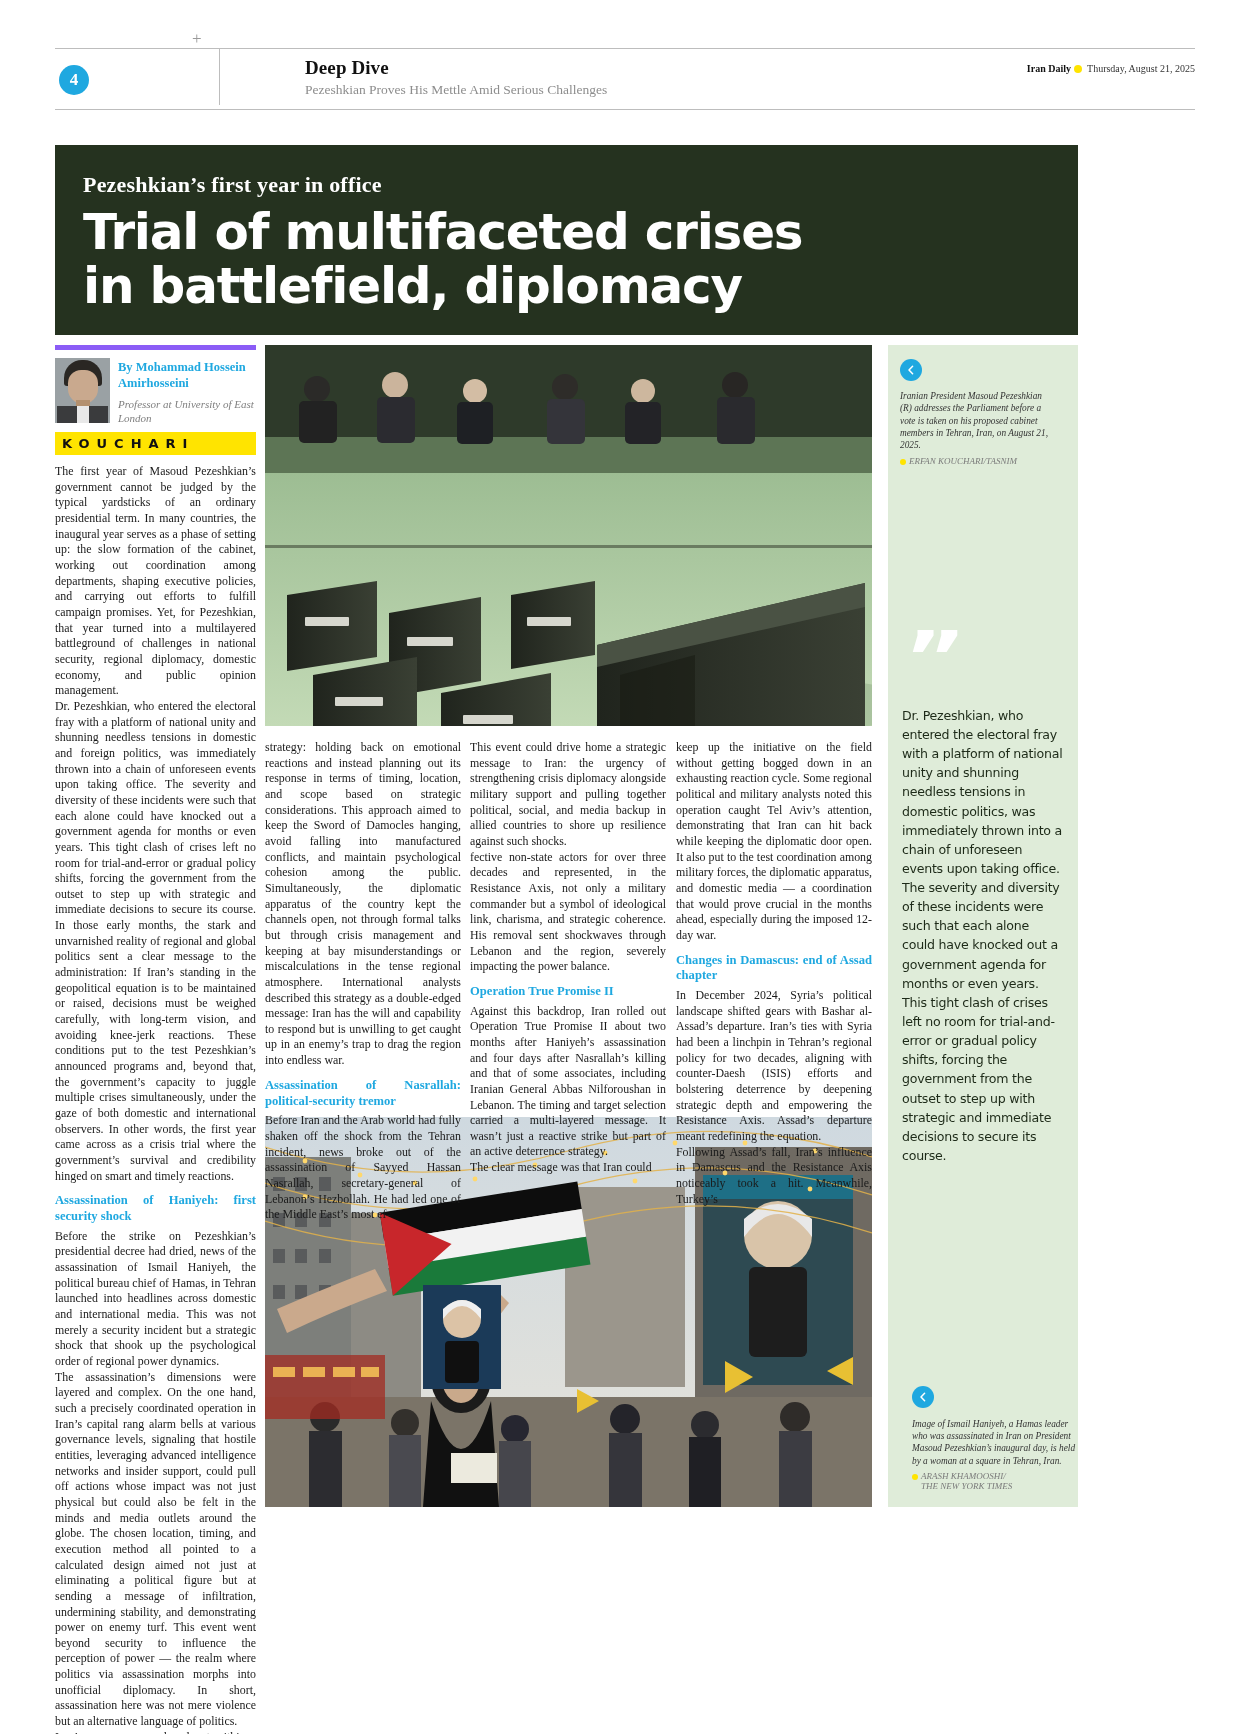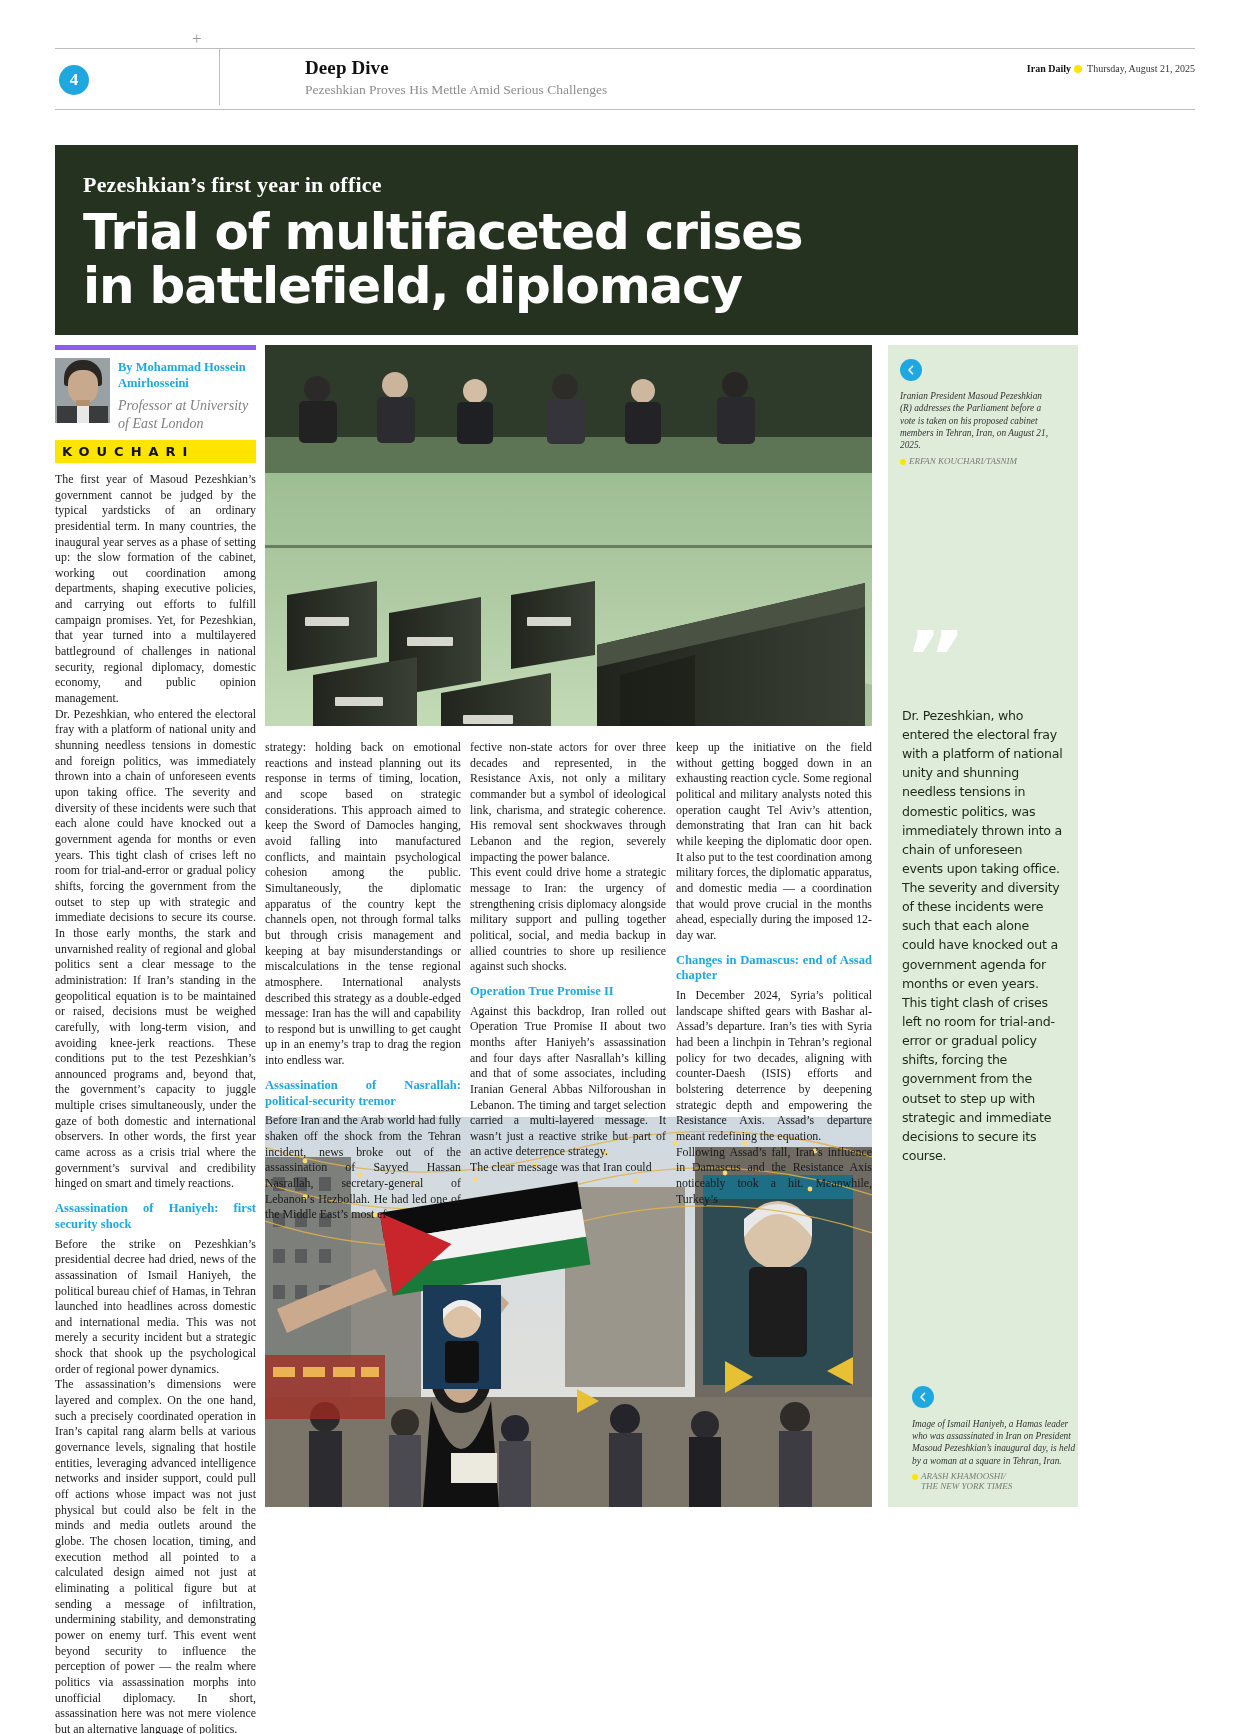--- a/index.html
+++ b/index.html
@@ -53,21 +53,21 @@
   .avatar {
     width:55px; height:65px; flex:none; overflow:hidden; background:#9aa1a4; position:relative;
   }
   .avatar .hair { position:absolute; left:9px; top:2px; width:38px; height:26px; background:#2a2723; border-radius:18px 18px 3px 3px; }
   .avatar .face { position:absolute; left:13px; top:12px; width:30px; height:34px; background:#c9a98e; border-radius:14px 14px 16px 16px; }
   .avatar .neck { position:absolute; left:21px; top:42px; width:14px; height:12px; background:#b99madd; background:#b3906f; }
   .avatar .suit { position:absolute; left:2px; top:48px; width:51px; height:18px; background:#3a3b3d; }
   .avatar .shirt { position:absolute; left:22px; top:48px; width:12px; height:18px; background:#e8e8e8; transform:rotate(0deg); }
   .byline-txt { padding-top:1px; }
   .by-name { color:#1fa8e0; font-weight:bold; font-size:12.5px; line-height:1.3; }
-  .by-role { font-style:italic; color:#7f7f7f; font-size:14px; line-height:1.3; margin-top:5px; }
+  .by-role { font-style:italic; color:#7f7f7f; font-size:11px; line-height:1.3; margin-top:5px; }
   .opinion-bar {
     background:#ffe400; color:#111; font-family:"DejaVu Sans", sans-serif;
     font-weight:bold; font-size:13px; letter-spacing:7px;
     padding:4px 0 4px 7px; margin-top:7px; width:100%;
   }
 
   
   .bodycol { font-size:11.9px; line-height:1.315; text-align:justify; hyphens:auto; }
   .bodycol p { text-indent:0; margin:0; }
   .sechead {
@@ -356,22 +356,22 @@
   </div>
 </div>
 
 <div class="col2 bodycol">
   <p>strategy: holding back on emotional reactions and instead planning out its response in terms of timing, location, and scope based on strategic considerations. This approach aimed to keep the Sword of Damocles hanging, avoid falling into manufactured conflicts, and maintain psychological cohesion among the public. Simultaneously, the diplomatic apparatus of the country kept the channels open, not through formal talks but through crisis management and keeping at bay misunderstandings or miscalculations in the tense regional atmosphere. International analysts described this strategy as a double-edged message: Iran has the will and capability to respond but is unwilling to get caught up in an enemy’s trap to drag the region into endless war.</p>
   <div class="sechead">Assassination of Nasrallah: political-security tremor</div>
   <p>Before Iran and the Arab world had fully shaken off the shock from the Tehran incident, news broke out of the assassination of Sayyed Hassan Nasrallah, secretary-general of Lebanon’s Hezbollah. He had led one of the Middle East’s most ef-</p>
 </div>
 
 <div class="col3 bodycol">
+  <p>This event could drive home a strategic message to Iran: the urgency of strengthening crisis diplomacy alongside military support and pulling together political, social, and media backup in allied countries to shore up resilience against such shocks.</p>
   <p>fective non-state actors for over three decades and represented, in the Resistance Axis, not only a military commander but a symbol of ideological link, charisma, and strategic coherence. His removal sent shockwaves through Lebanon and the region, severely impacting the power balance.</p>
-  <p>This event could drive home a strategic message to Iran: the urgency of strengthening crisis diplomacy alongside military support and pulling together political, social, and media backup in allied countries to shore up resilience against such shocks.</p>
   <div class="sechead">Operation True Promise II</div>
   <p>Against this backdrop, Iran rolled out Operation True Promise II about two months after Haniyeh’s assassination and four days after Nasrallah’s killing and that of some associates, including Iranian General Abbas Nilforoushan in Lebanon. The timing and target selection carried a multi-layered message. It wasn’t just a reactive strike but part of an active deterrence strategy.</p>
   <p>The clear message was that Iran could</p>
 </div>
 
 <div class="col4 bodycol">
   <p>keep up the initiative on the field without getting bogged down in an exhausting reaction cycle. Some regional political and military analysts noted this operation caught Tel Aviv’s attention, demonstrating that Iran can hit back while keeping the diplomatic door open. It also put to the test coordination among military forces, the diplomatic apparatus, and domestic media — a coordination that would prove crucial in the months ahead, especially during the imposed 12-day war.</p>
   <div class="sechead">Changes in Damascus: end of Assad chapter</div>
   <p>In December 2024, Syria’s political landscape shifted gears with Bashar al-Assad’s departure. Iran’s ties with Syria had been a linchpin in Tehran’s regional policy for two decades, aligning with counter-Daesh (ISIS) efforts and bolstering deterrence by deepening strategic depth and empowering the Resistance Axis. Assad’s departure meant redefining the equation.</p>
   <p>Following Assad’s fall, Iran’s influence in Damascus and the Resistance Axis noticeably took a hit. Meanwhile, Turkey’s</p>

